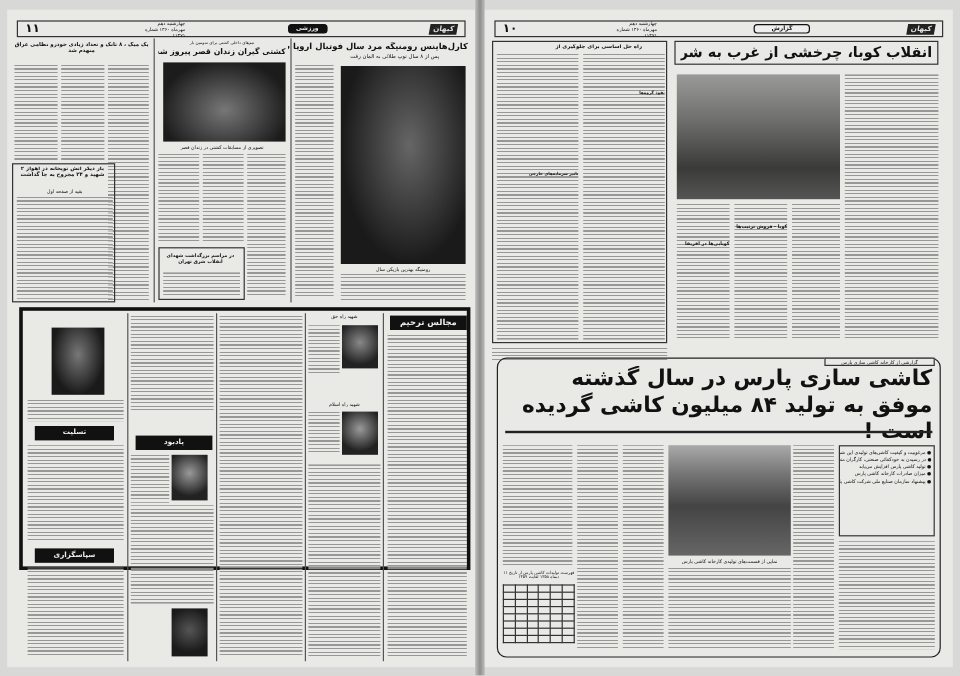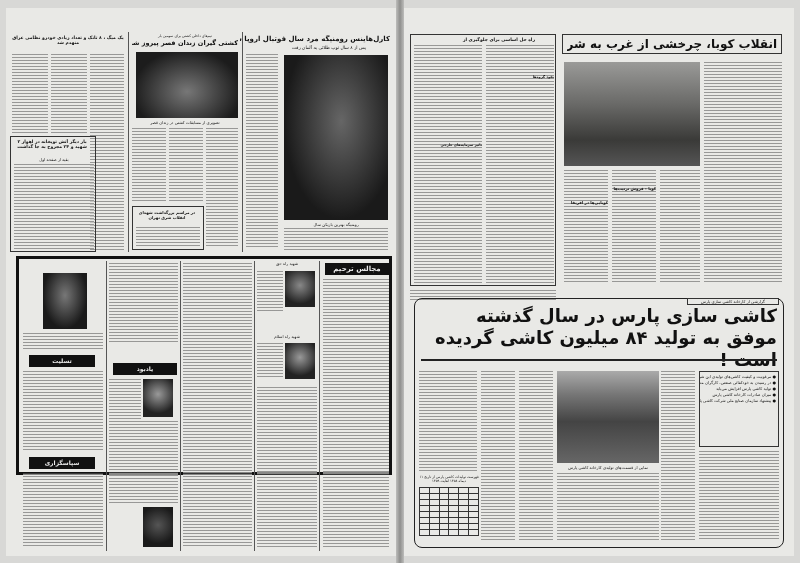--- a/index.html
+++ b/index.html
@@ -24,20 +24,26 @@
   .blackbar{position:absolute;background:#111;color:#eee;font-weight:bold;text-align:center;direction:rtl;overflow:hidden;white-space:nowrap;}
   table.stats{position:absolute;border-collapse:collapse;font-size:3px;}
   table.stats td,table.stats th{border:0.5px solid #333;padding:0 1px;height:5px;}
   .bullet-list{position:absolute;direction:rtl;font-size:4px;line-height:6px;}
   .bullet-list div::before{content:"● ";}
 </style>
 </head>
 <body>
 
 <div class="page left">
+  <div class="masthead">
+    <span class="pgnum">۱۱</span>
+    <span class="date">چهارشنبه دهم مهرماه ۱۳۶۰ شماره ۱۱۳۷۱</span>
+    <span class="section-badge dark">ورزشی</span>
+    <span class="logo">کیهان</span>
+  </div>
 
   <div class="vline" style="left:122px;top:24px;height:220px;"></div>
   <div class="vline" style="left:236px;top:24px;height:220px;"></div>
 
   <div class="hl" style="right:6px;top:27px;width:150px;font-size:7px;">کارل‌هاینس رومنیگه مرد سال فوتبال اروپا شد</div>
   <div class="hl" style="right:30px;top:37px;width:110px;font-size:4.5px;font-weight:normal;">پس از ۸ سال توپ طلائی به آلمان رفت</div>
   <div class="txt" style="left:240px;top:46px;width:32px;height:195px;"></div>
   <div class="photo" style="left:278px;top:47px;width:104px;height:165px;background:radial-gradient(ellipse at 55% 40%,#666,#1a1a1a 70%);"></div>
   <div class="cap" style="left:278px;top:214px;width:104px;">رومنیگه بهترین بازیکن سال</div>
   <div class="txt" style="left:278px;top:220px;width:104px;height:22px;"></div>
@@ -95,20 +101,26 @@
     <div class="blackbar" style="left:10px;top:96px;width:66px;height:12px;font-size:6px;line-height:12px;">تسلیت</div>
     <div class="txt" style="left:4px;top:112px;width:80px;height:80px;"></div>
     <div class="blackbar" style="left:10px;top:198px;width:66px;height:12px;font-size:6px;line-height:12px;">سپاسگزاری</div>
     <div class="txt" style="left:4px;top:214px;width:80px;height:74px;"></div>
   </div>
 </div>
 
 <div class="gutter"></div>
 
 <div class="page right">
+  <div class="masthead">
+    <span class="pgnum">۱۰</span>
+    <span class="date">چهارشنبه دهم مهرماه ۱۳۶۰ شماره ۱۱۳۷۱</span>
+    <span class="section-badge">گزارش</span>
+    <span class="logo">کیهان</span>
+  </div>
 
   <div class="box" style="left:158px;top:26px;width:220px;height:20px;border-width:1.5px;">
     <div class="hl" style="right:4px;top:2px;width:210px;font-size:12px;">انقلاب کوبا، چرخشی از غرب به شرق</div>
   </div>
   <div class="photo" style="left:160px;top:54px;width:136px;height:104px;background:linear-gradient(180deg,#9a9a98 0%,#6a6a68 40%,#3a3a38 75%,#555 100%);"></div>
   <div class="txt" style="left:300px;top:54px;width:78px;height:220px;"></div>
   <div class="txt" style="left:160px;top:162px;width:44px;height:112px;"></div>
   <div class="txt" style="left:208px;top:162px;width:44px;height:112px;"></div>
   <div class="hl" style="left:208px;top:178px;width:44px;font-size:4px;">کوبا - فروش ترتیب‌ها</div>
   <div class="txt" style="left:256px;top:162px;width:40px;height:112px;"></div>

